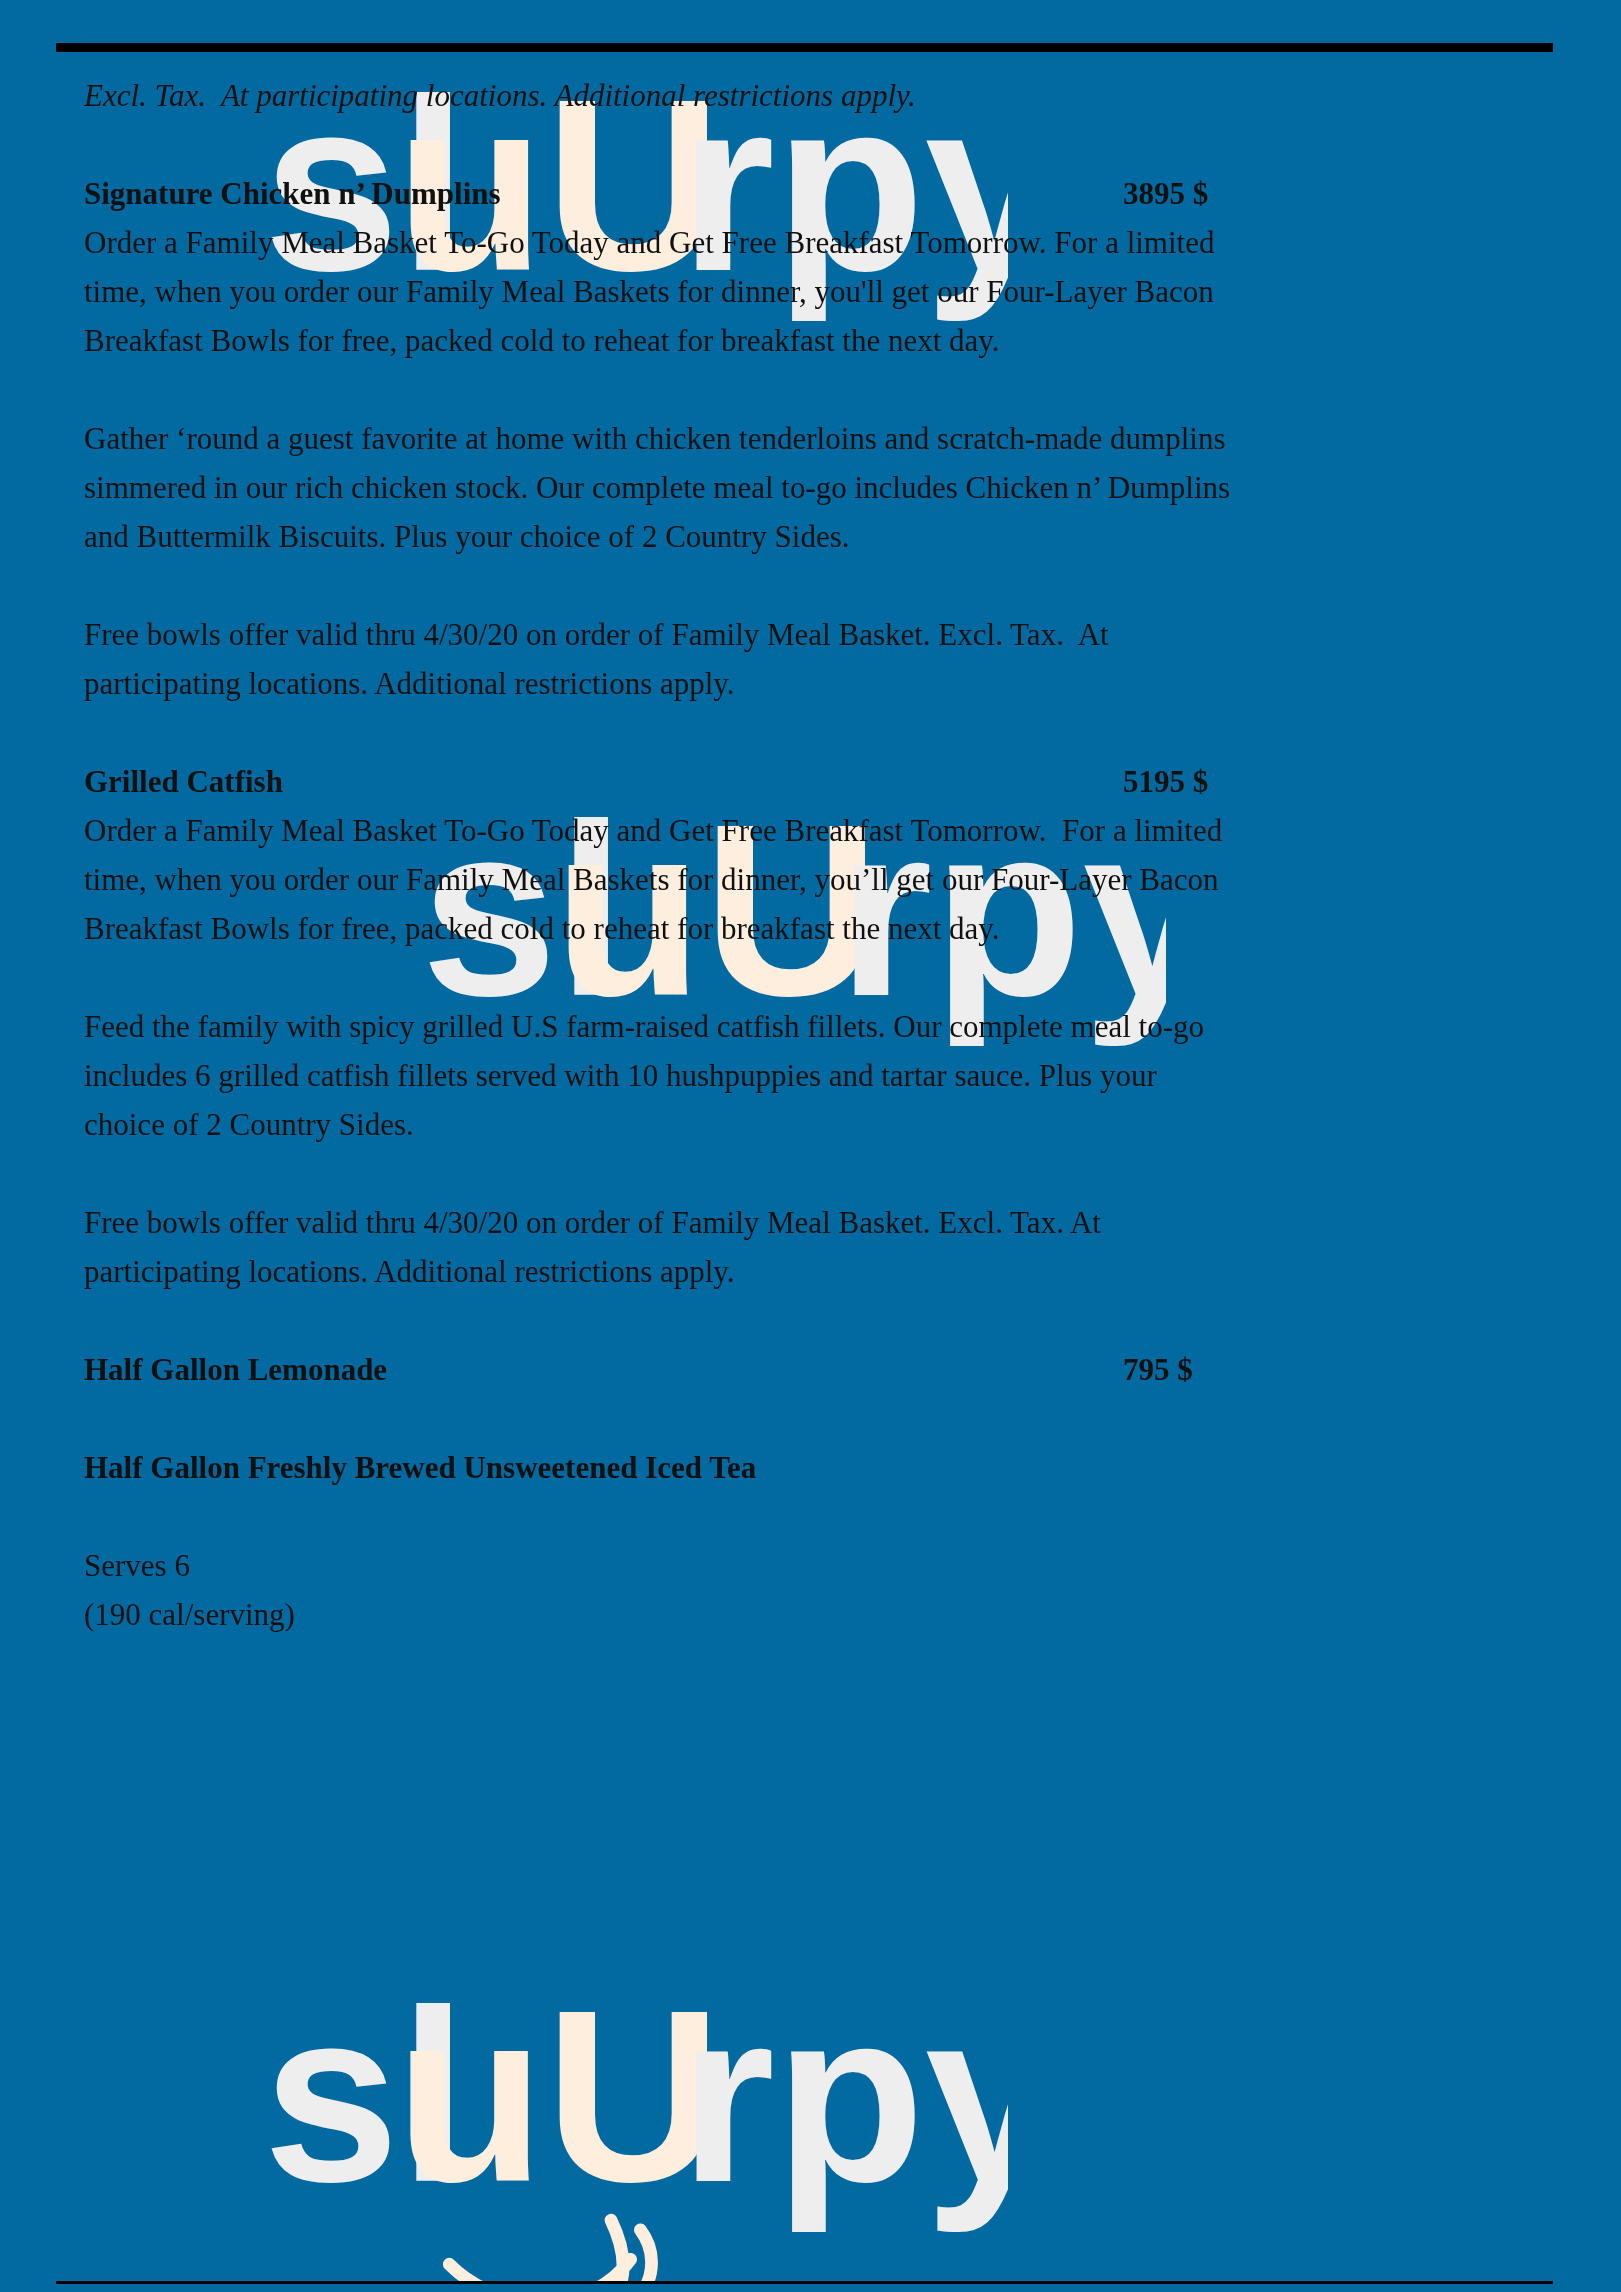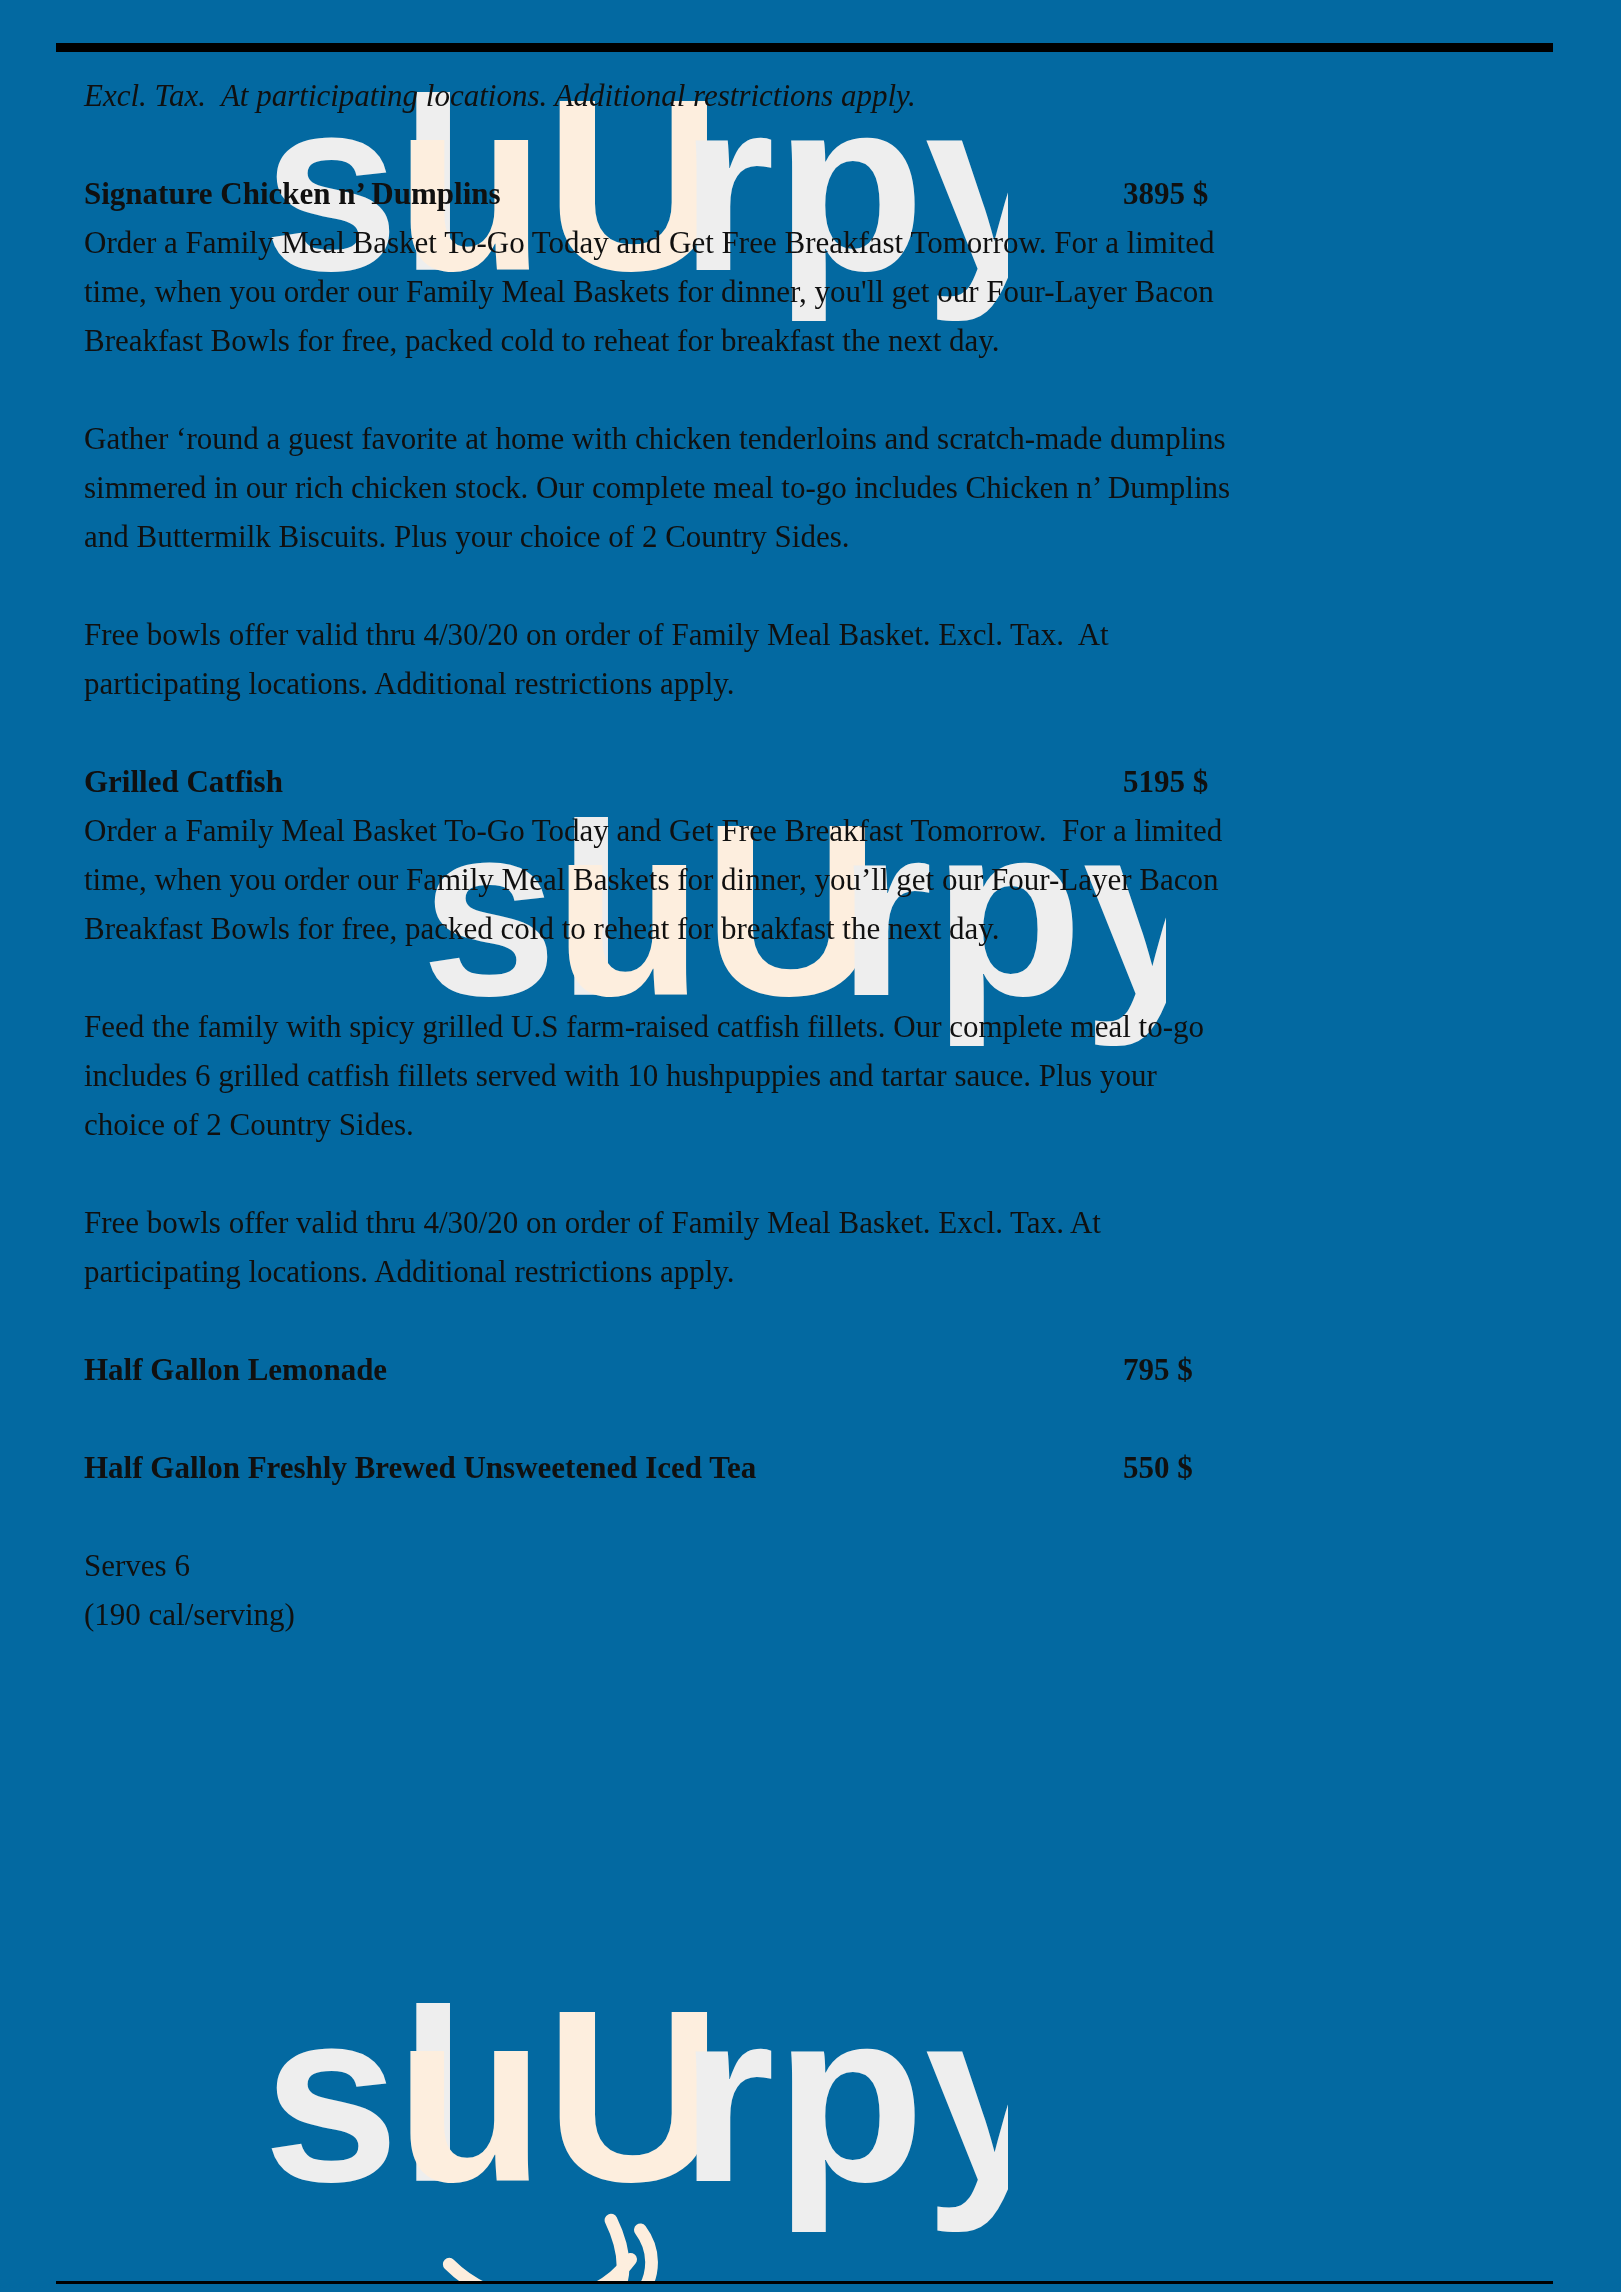--- a/index.html
+++ b/index.html
@@ -158,21 +158,20 @@
     <div class="item">
       <div class="item-head">
         <span class="item-name">Half Gallon Lemonade</span>
         <span class="item-price">795 $</span>
       </div>
     </div>
 
     <div class="item">
       <div class="item-head">
         <span class="item-name">Half Gallon Freshly Brewed Unsweetened Iced Tea</span>
-        <span class="item-price">550 $</span>
       </div>
     </div>
 
     <div class="item">
       <div class="item-body">
         <div class="body-text subline">Serves 6</div>
         <div class="body-text subline">(190 cal/serving)</div>
       </div>
     </div>
 

